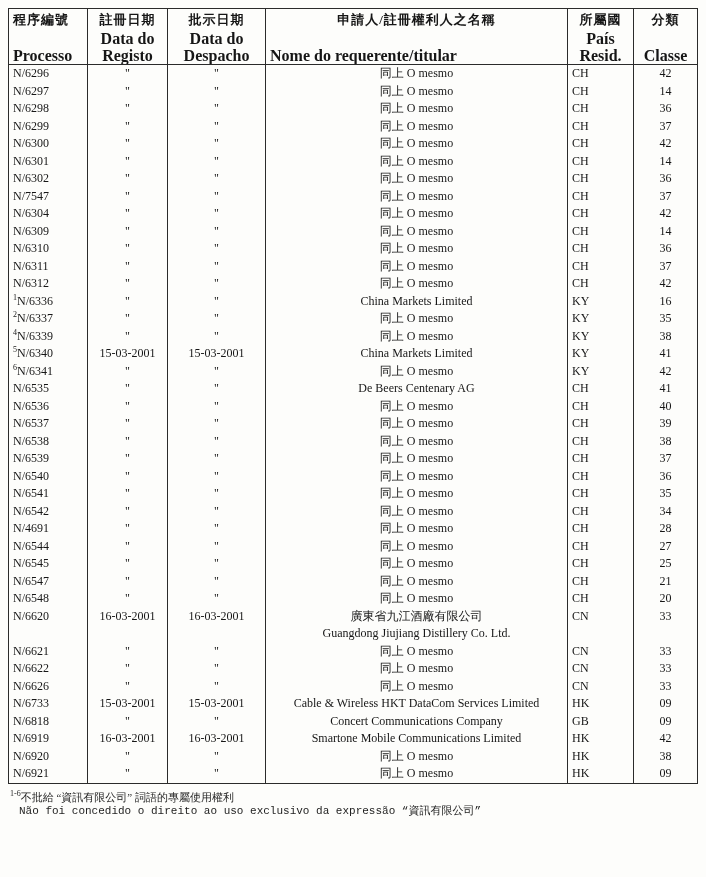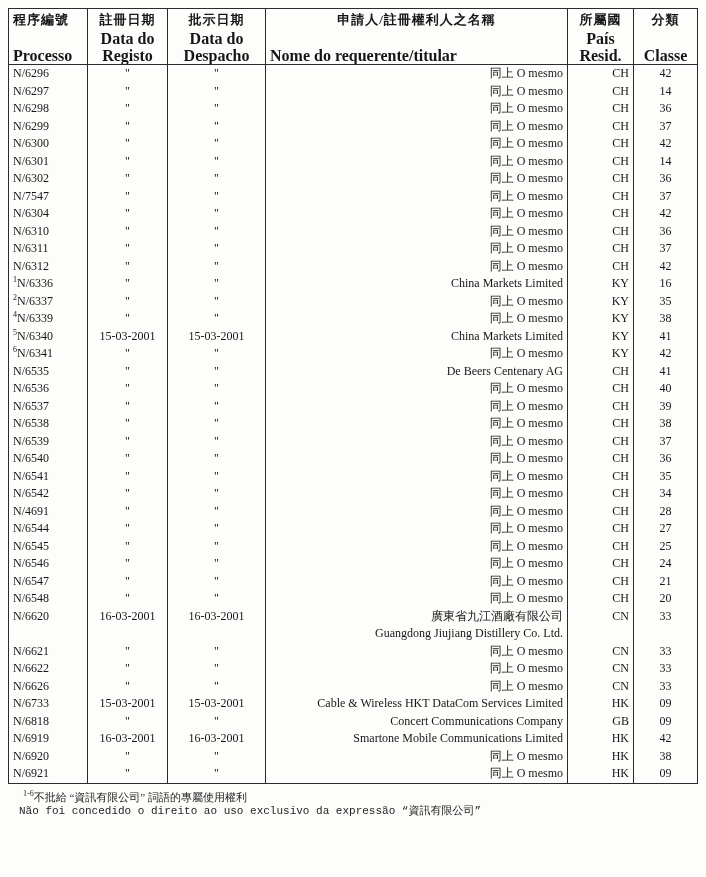--- a/index.html
+++ b/index.html
@@ -39,32 +39,32 @@
   }
   .h-col { display: flex; flex-direction: column; height: 100%; justify-content: space-between; }
   .h-left  { align-items: flex-start; text-align: left; gap: 20px; }
   .h-mid   { align-items: center; text-align: center; }
   .zh { font-size: 13px; font-weight: bold; letter-spacing: 1px; }
   .pt { font-size: 16px; font-weight: bold; line-height: 14px; }
   .self-center { align-self: center; }
   .self-start  { align-self: flex-start; }
   td.c-proc   { text-align: left; padding-left: 5px; }
   td.c-date   { text-align: center; }
-  td.c-nome   { text-align: right; padding-left: 6px; }
-  td.c-pais   { text-align: right; }
+  td.c-nome   { text-align: center; padding-left: 6px; }
+  td.c-pais   { text-align: left; }
   td.c-classe { text-align: center; }
   sup.proc-sup { font-size: 8px; line-height: 0; }
   .footnotes {
     margin-top: 2px;
     padding-left: 2px;
     font-size: 11px;
     line-height: 15px;
     color: #1d1d1d;
   }
-  .footnotes sup { font-size: 8px; margin-left: 13px; }
+  .footnotes sup { font-size: 8px; }
   .fn-pt { padding-left: 9px; font-family: Liberation Mono, monospace; }
 </style>
 </head>
 <body>
 
 <div class="page">
 
   <table class="gazette">
     <colgroup>
       <col style="width:79px">
@@ -192,20 +192,28 @@
 
     <tr>
       <td class="c-proc">N/6304</td>
       <td class="c-date">"</td>
       <td class="c-date">"</td>
       <td class="c-nome">同上 O mesmo</td>
       <td class="c-pais">CH</td>
       <td class="c-classe">42</td>
     </tr>
 
+    <tr>
+      <td class="c-proc">N/6309</td>
+      <td class="c-date">"</td>
+      <td class="c-date">"</td>
+      <td class="c-nome">同上 O mesmo</td>
+      <td class="c-pais">CH</td>
+      <td class="c-classe">14</td>
+    </tr>
 
     <tr>
       <td class="c-proc">N/6310</td>
       <td class="c-date">"</td>
       <td class="c-date">"</td>
       <td class="c-nome">同上 O mesmo</td>
       <td class="c-pais">CH</td>
       <td class="c-classe">36</td>
     </tr>
 
@@ -365,28 +373,20 @@
 
     <tr>
       <td class="c-proc">N/6545</td>
       <td class="c-date">"</td>
       <td class="c-date">"</td>
       <td class="c-nome">同上 O mesmo</td>
       <td class="c-pais">CH</td>
       <td class="c-classe">25</td>
     </tr>
 
-    <tr>
-      <td class="c-proc">N/6546</td>
-      <td class="c-date">"</td>
-      <td class="c-date">"</td>
-      <td class="c-nome">同上 O mesmo</td>
-      <td class="c-pais">CH</td>
-      <td class="c-classe">24</td>
-    </tr>
 
     <tr>
       <td class="c-proc">N/6547</td>
       <td class="c-date">"</td>
       <td class="c-date">"</td>
       <td class="c-nome">同上 O mesmo</td>
       <td class="c-pais">CH</td>
       <td class="c-classe">21</td>
     </tr>
 

